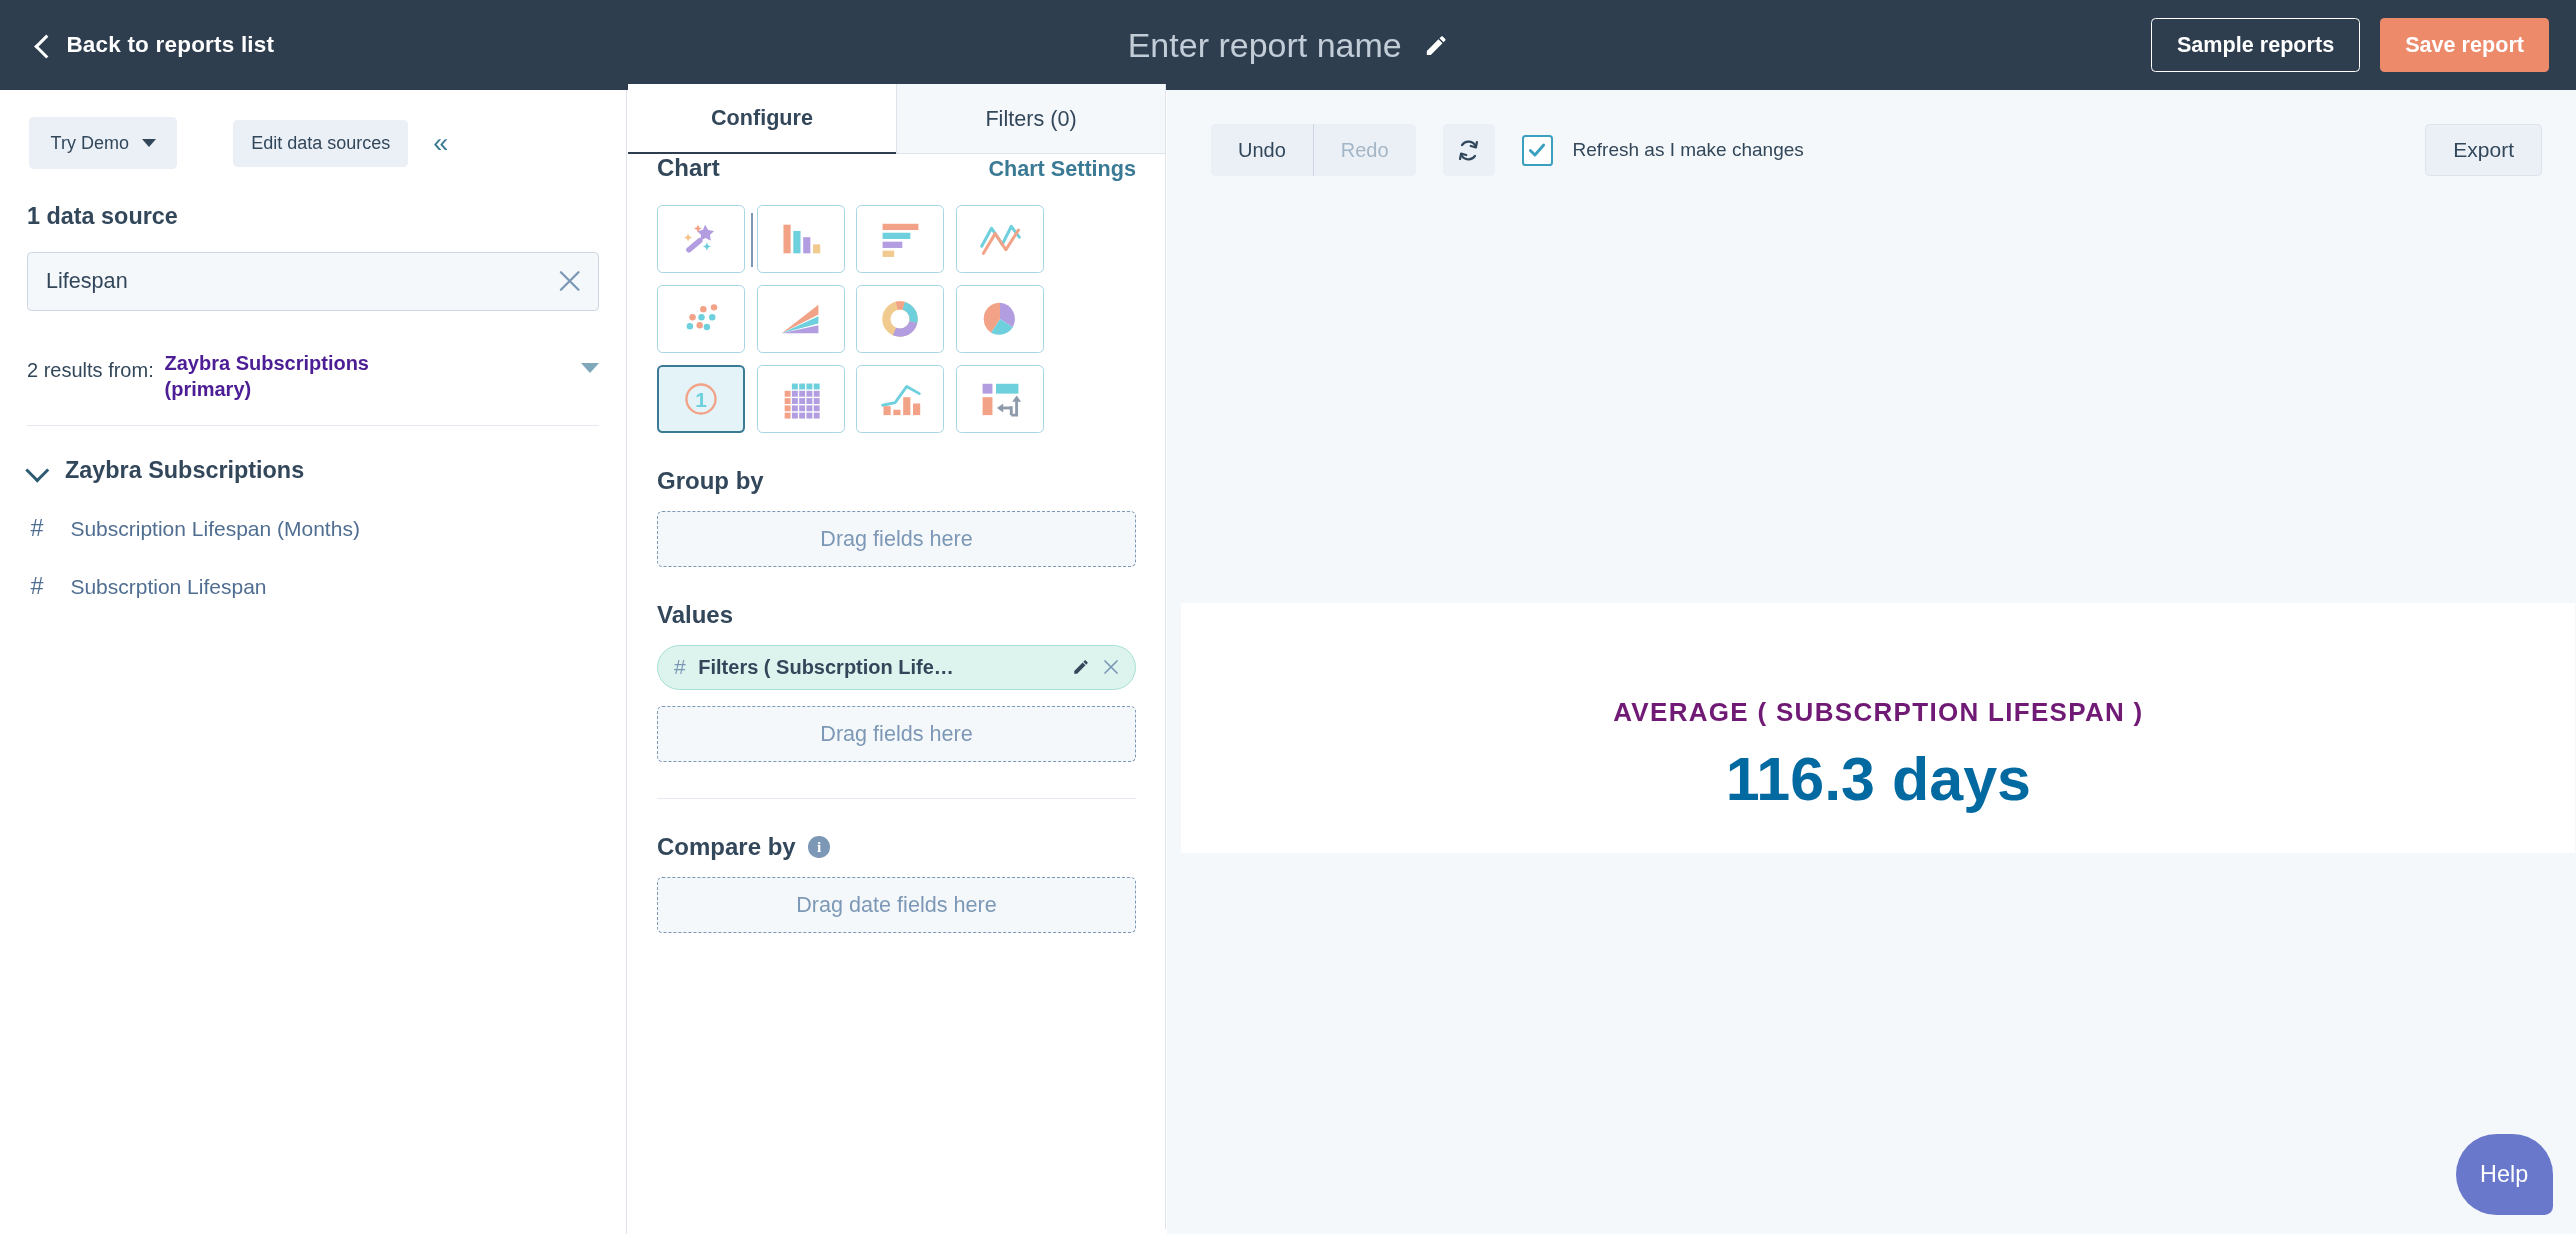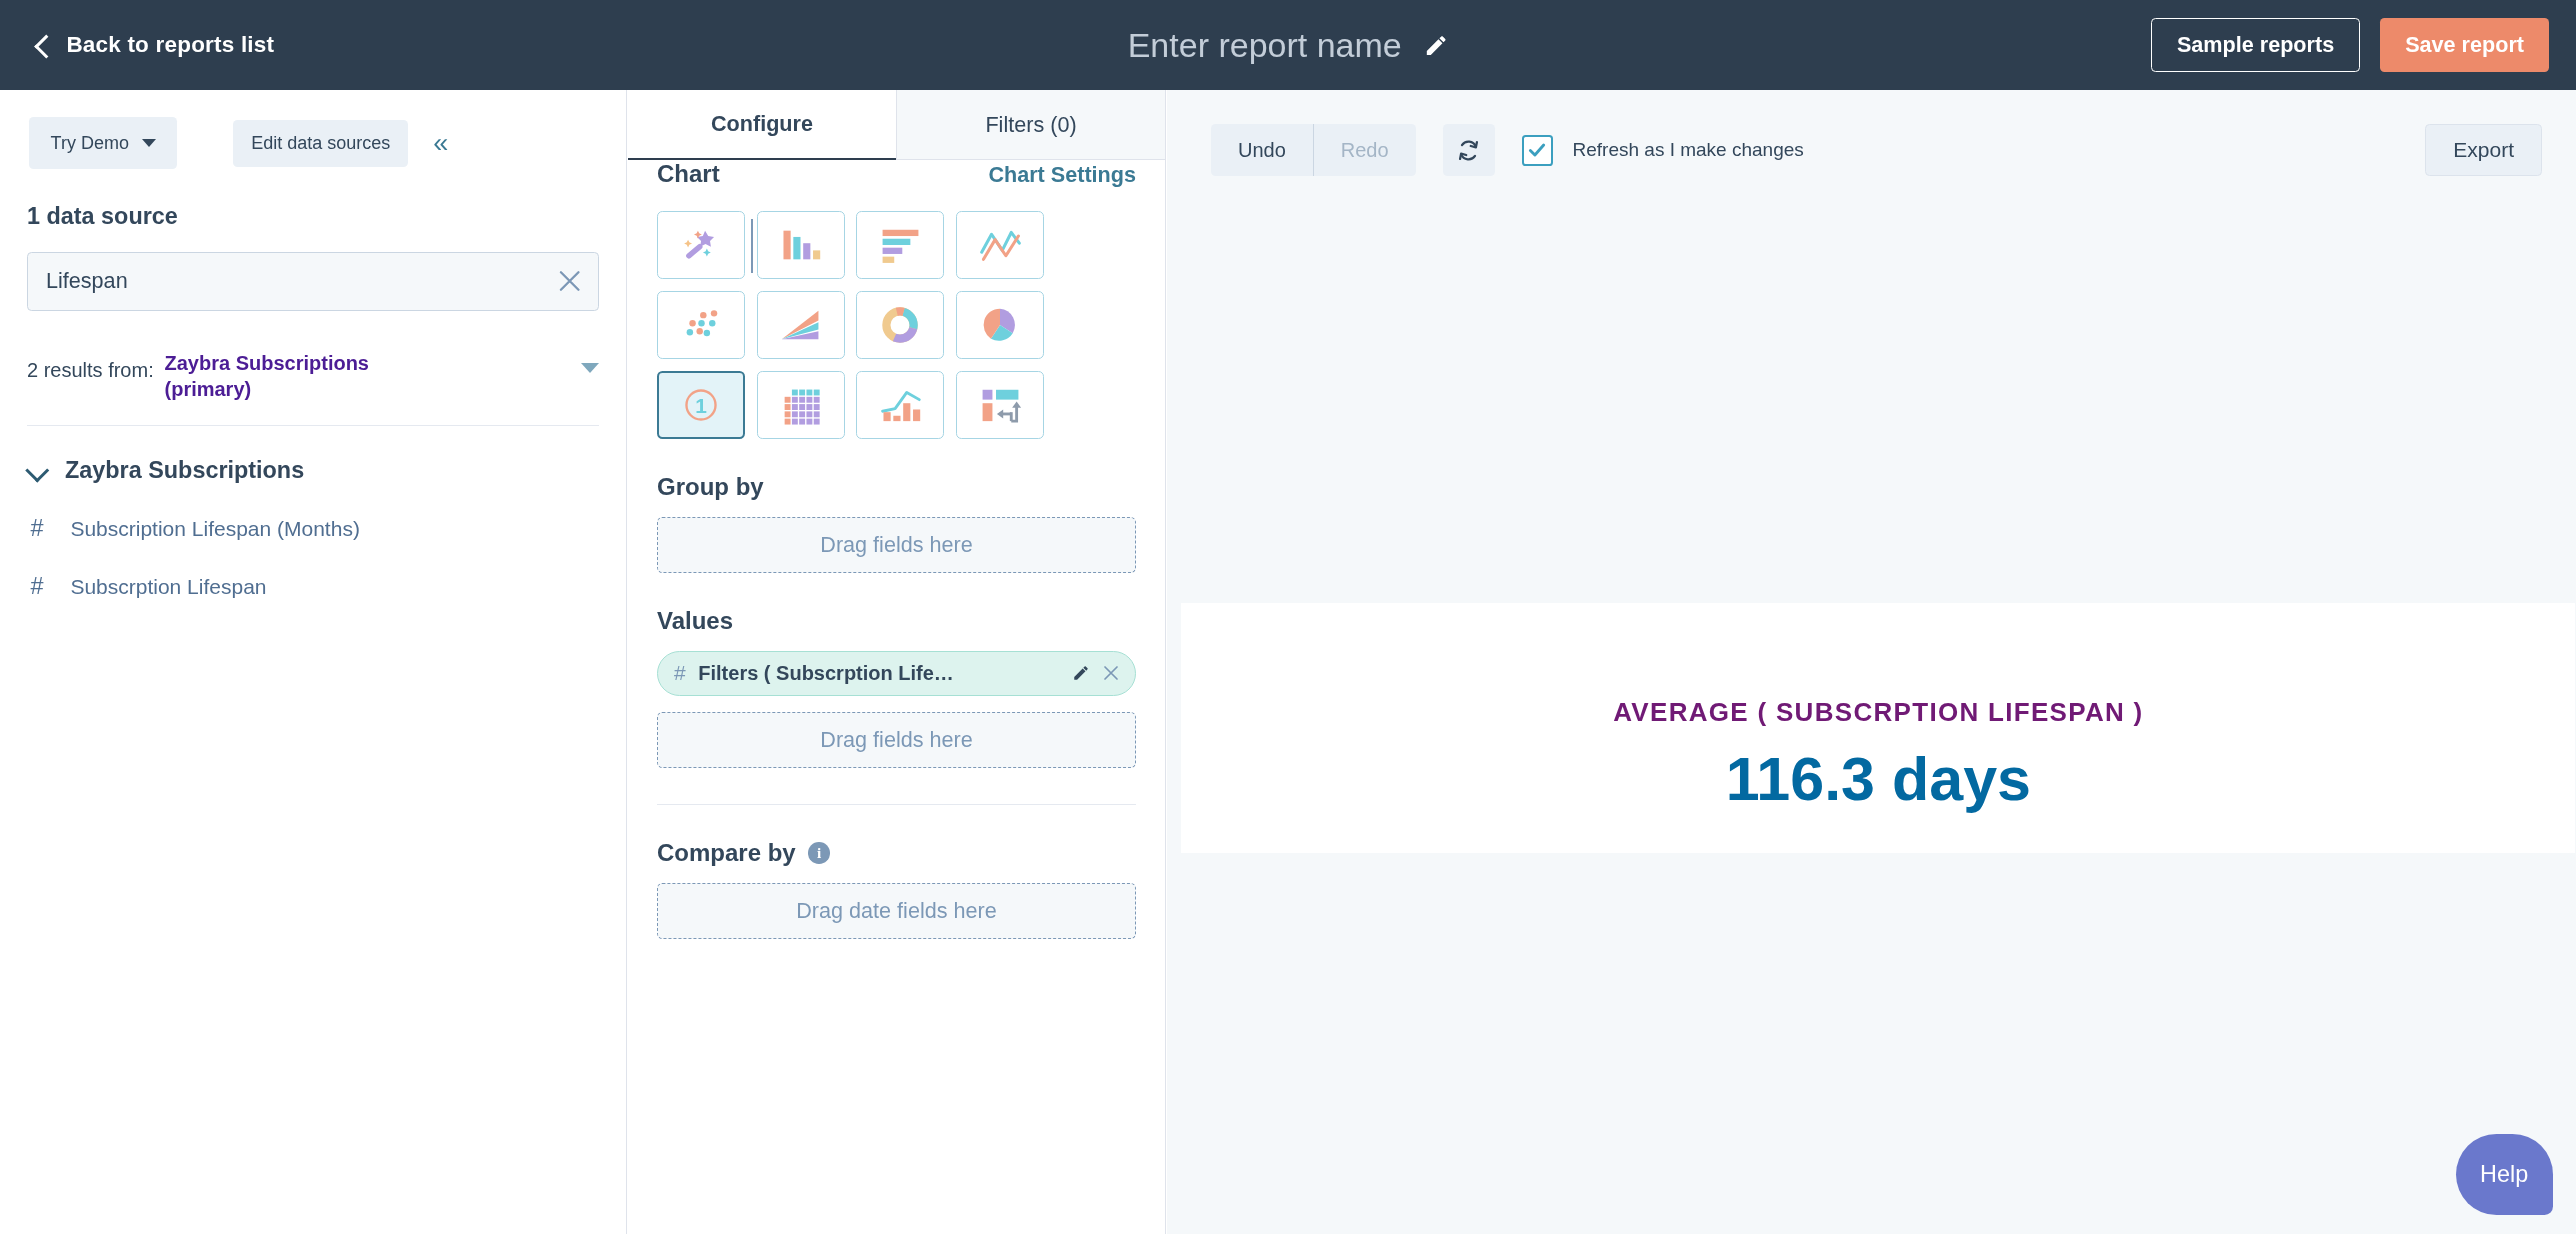--- a/index.html
+++ b/index.html
@@ -136,21 +136,21 @@
 
   .field-row {
     display: flex; align-items: center; gap: 23.4px;
     margin: 31px 0 0 27px; cursor: pointer;
   }
   .hash-icon { font-size: 23.4px; color: #506e91; width: 20px; text-align: center; }
   .field-label { font-size: 21px; color: #506e91; }
 
   
   .configure-panel {
-    position: absolute; left: 628px; top: 90px; width: 538px; height: 1145px;
+    position: absolute; left: 628px; top: 84px; width: 538px; height: 1145px;
     background: #ffffff; border-right: 0.9px solid #dfe3eb; overflow: hidden;
   }
   .tabs { display: flex; height: 70px; }
   .tab {
     flex: 1; display: flex; align-items: center; justify-content: center;
     font-size: 21.6px; cursor: pointer; font-family: inherit;
   }
   .tab.active {
     background: #ffffff; color: #33475b; font-weight: 700;
     border-bottom: 2.7px solid #2e3e4f;

